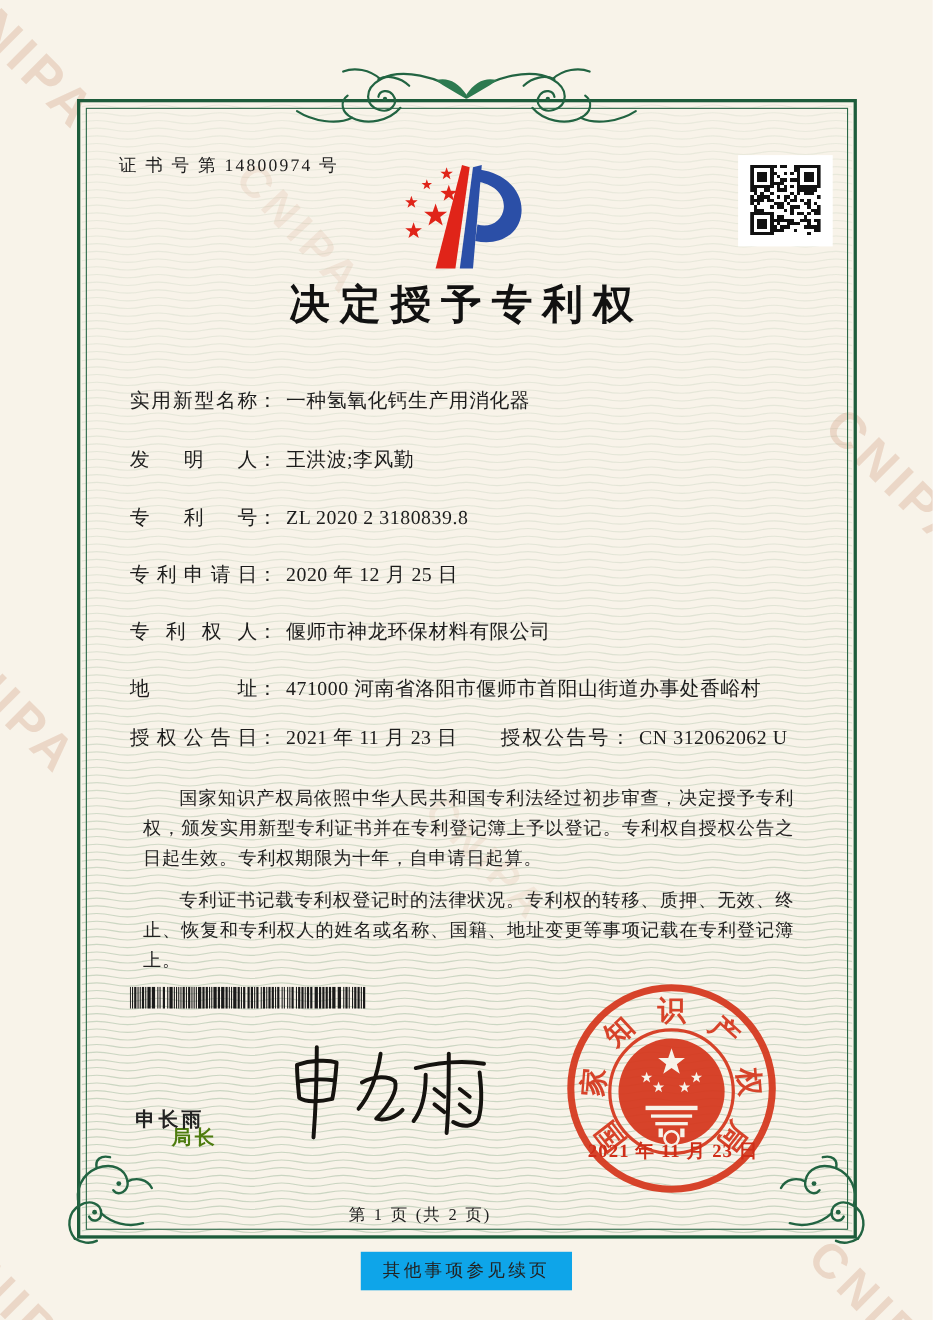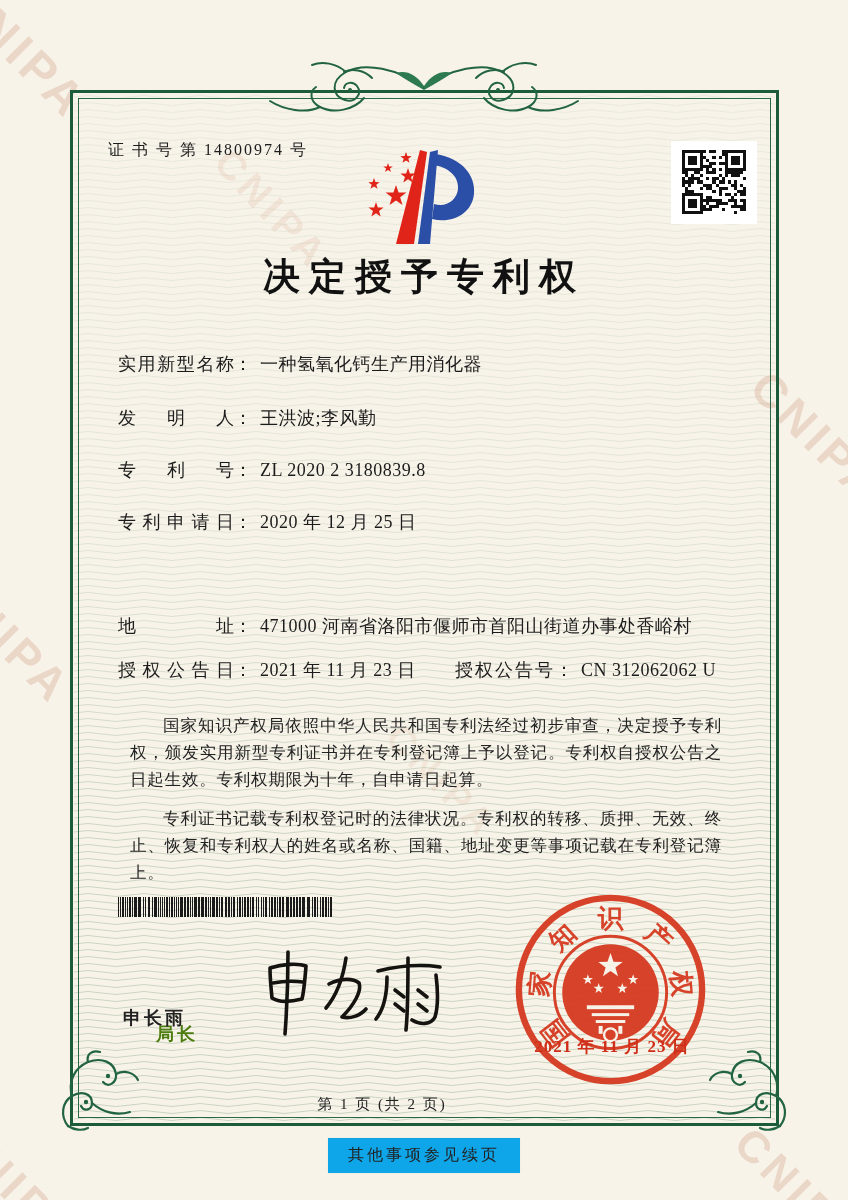--- a/index.html
+++ b/index.html
@@ -511,20 +511,23 @@
   </div>
   <div class="frow" style="top:406px">
     <span class="flabel">发明人</span><span class="fcolon">：</span><span class="fvalue">王洪波;李风勤</span>
   </div>
   <div class="frow" style="top:458px">
     <span class="flabel">专利号</span><span class="fcolon">：</span><span class="fvalue">ZL 2020 2 3180839.8</span>
   </div>
   <div class="frow" style="top:510px">
     <span class="flabel">专利申请日</span><span class="fcolon">：</span><span class="fvalue">2020 年 12 月 25 日</span>
   </div>
+  <div class="frow" style="top:562px">
+    <span class="flabel">专利权人</span><span class="fcolon">：</span><span class="fvalue">偃师市神龙环保材料有限公司</span>
+  </div>
   <div class="frow" style="top:614px">
     <span class="flabel">地址</span><span class="fcolon">：</span><span class="fvalue">471000  河南省洛阳市偃师市首阳山街道办事处香峪村</span>
   </div>
   <div class="frow" style="top:658px">
     <span class="flabel">授权公告日</span><span class="fcolon">：</span><span class="fvalue">2021 年 11 月 23 日</span>
     <span class="fpair2">
       <span class="flabel2">授权公告号</span><span class="fcolon">：</span><span class="fvalue">CN 312062062 U</span>
     </span>
   </div>
 

